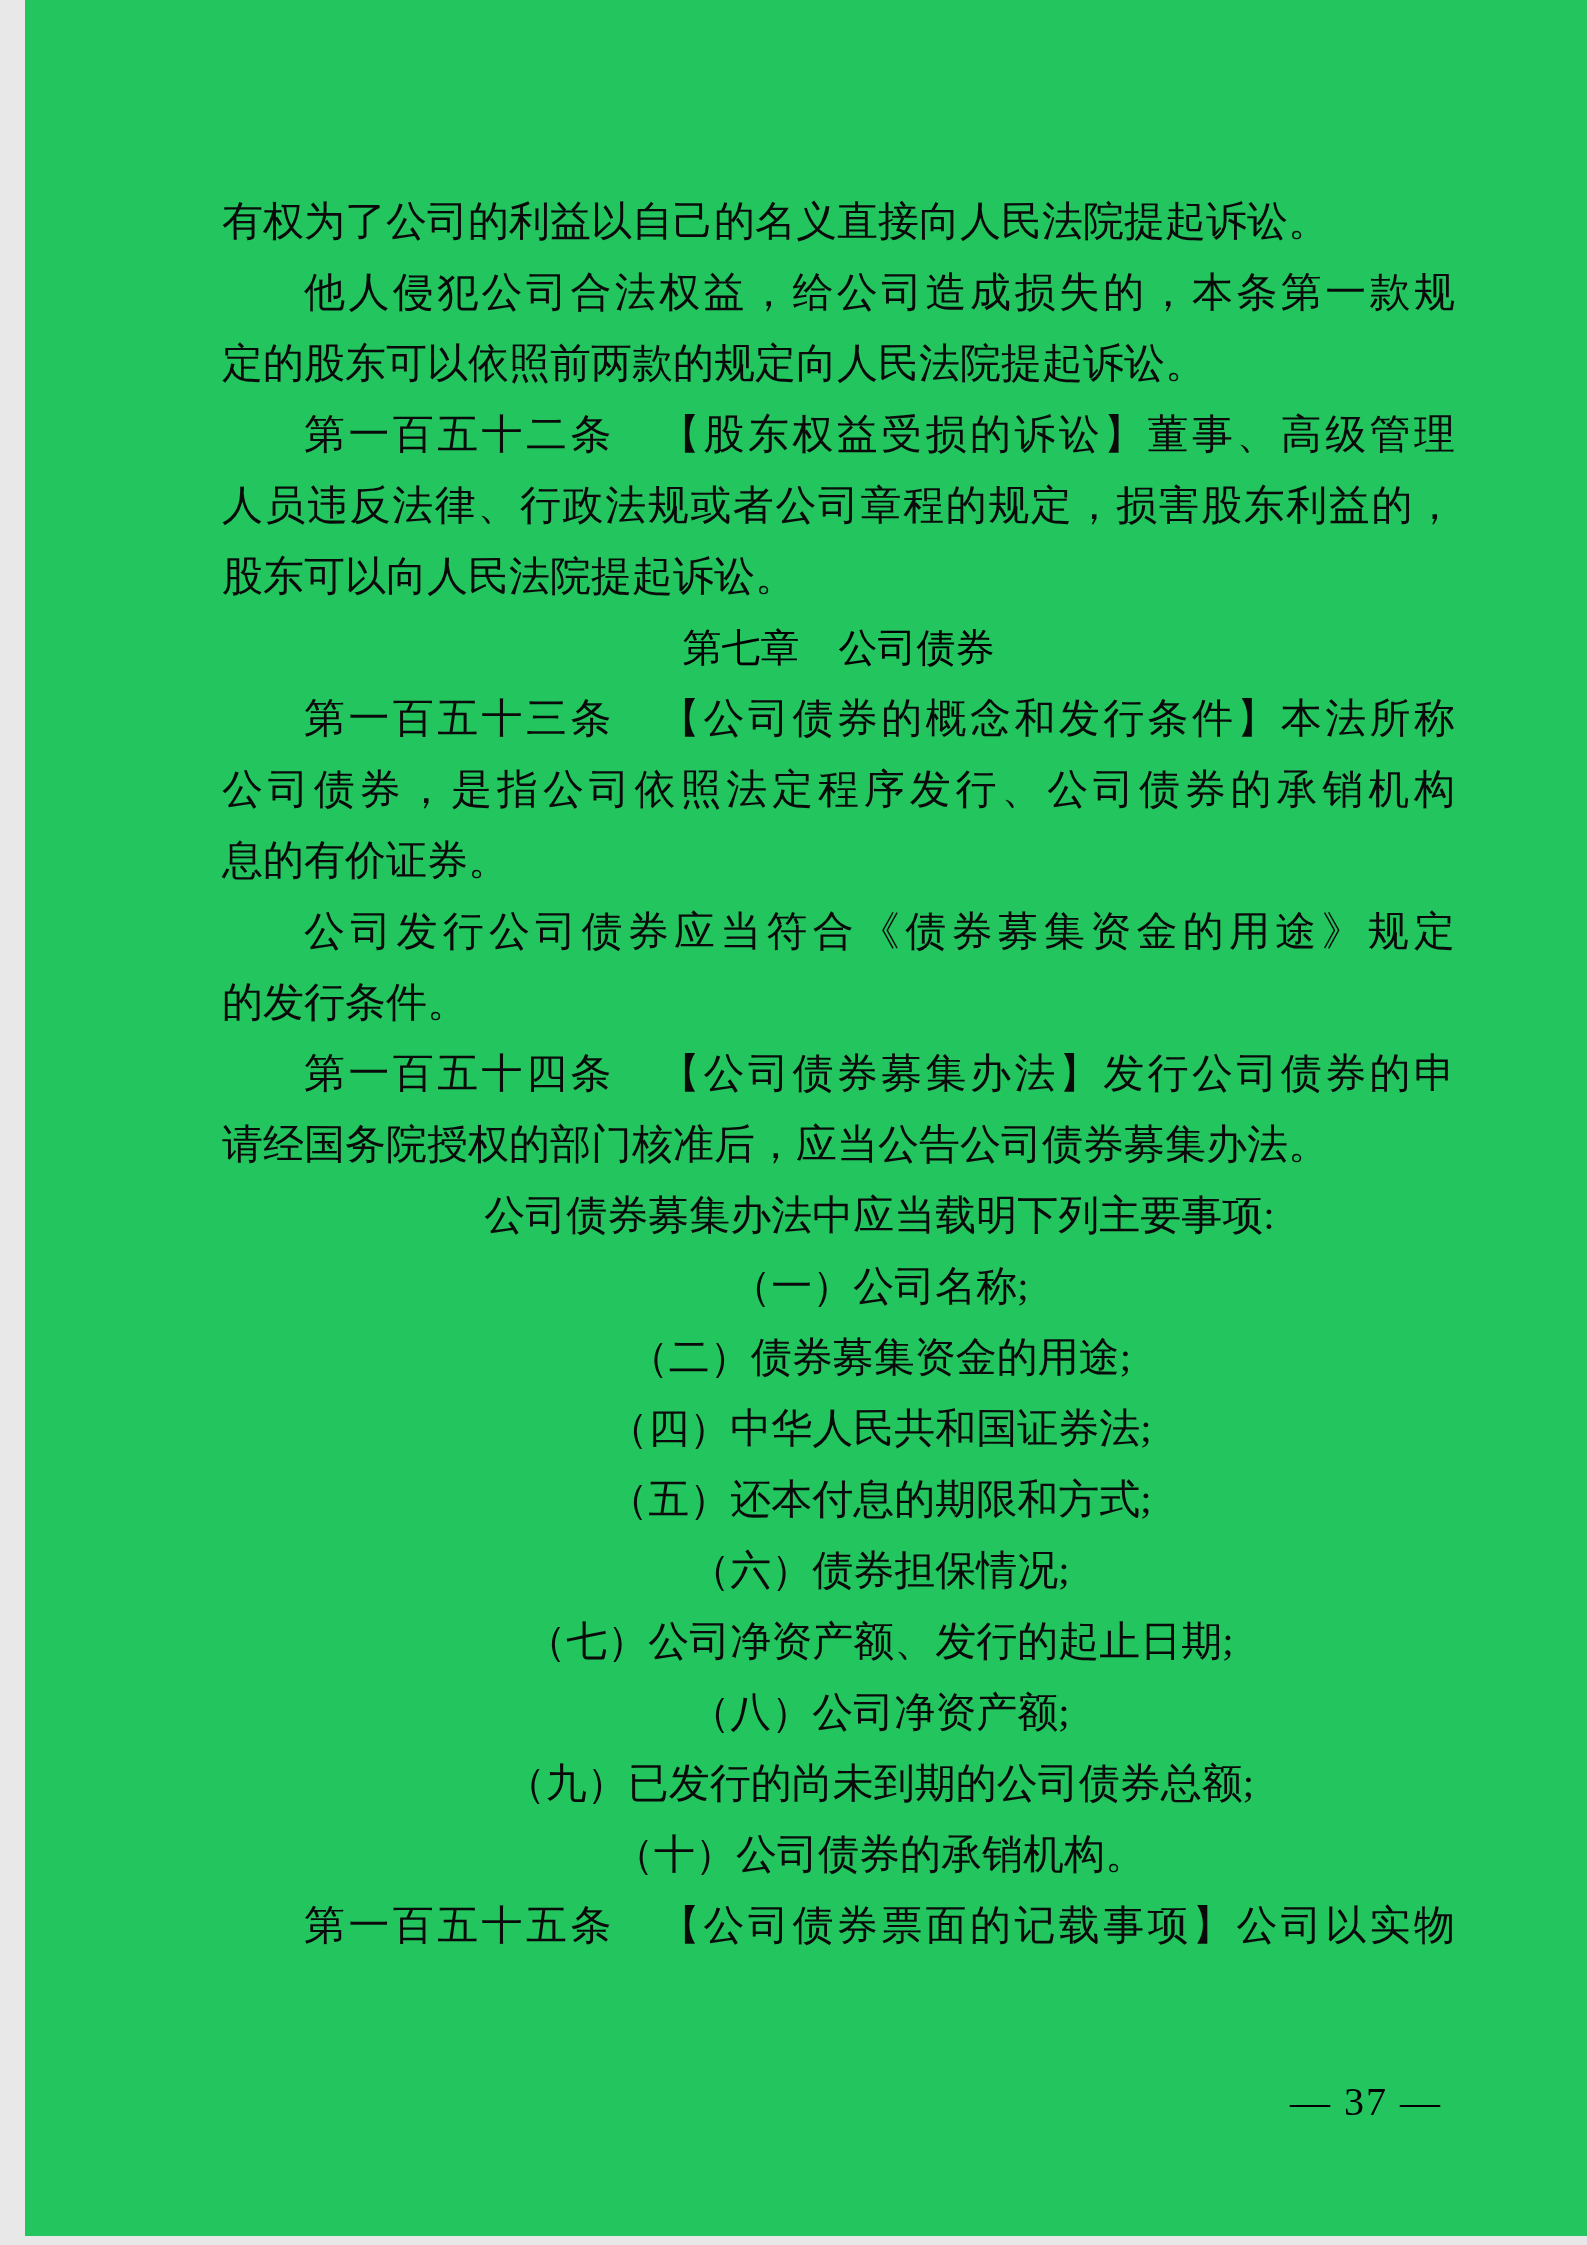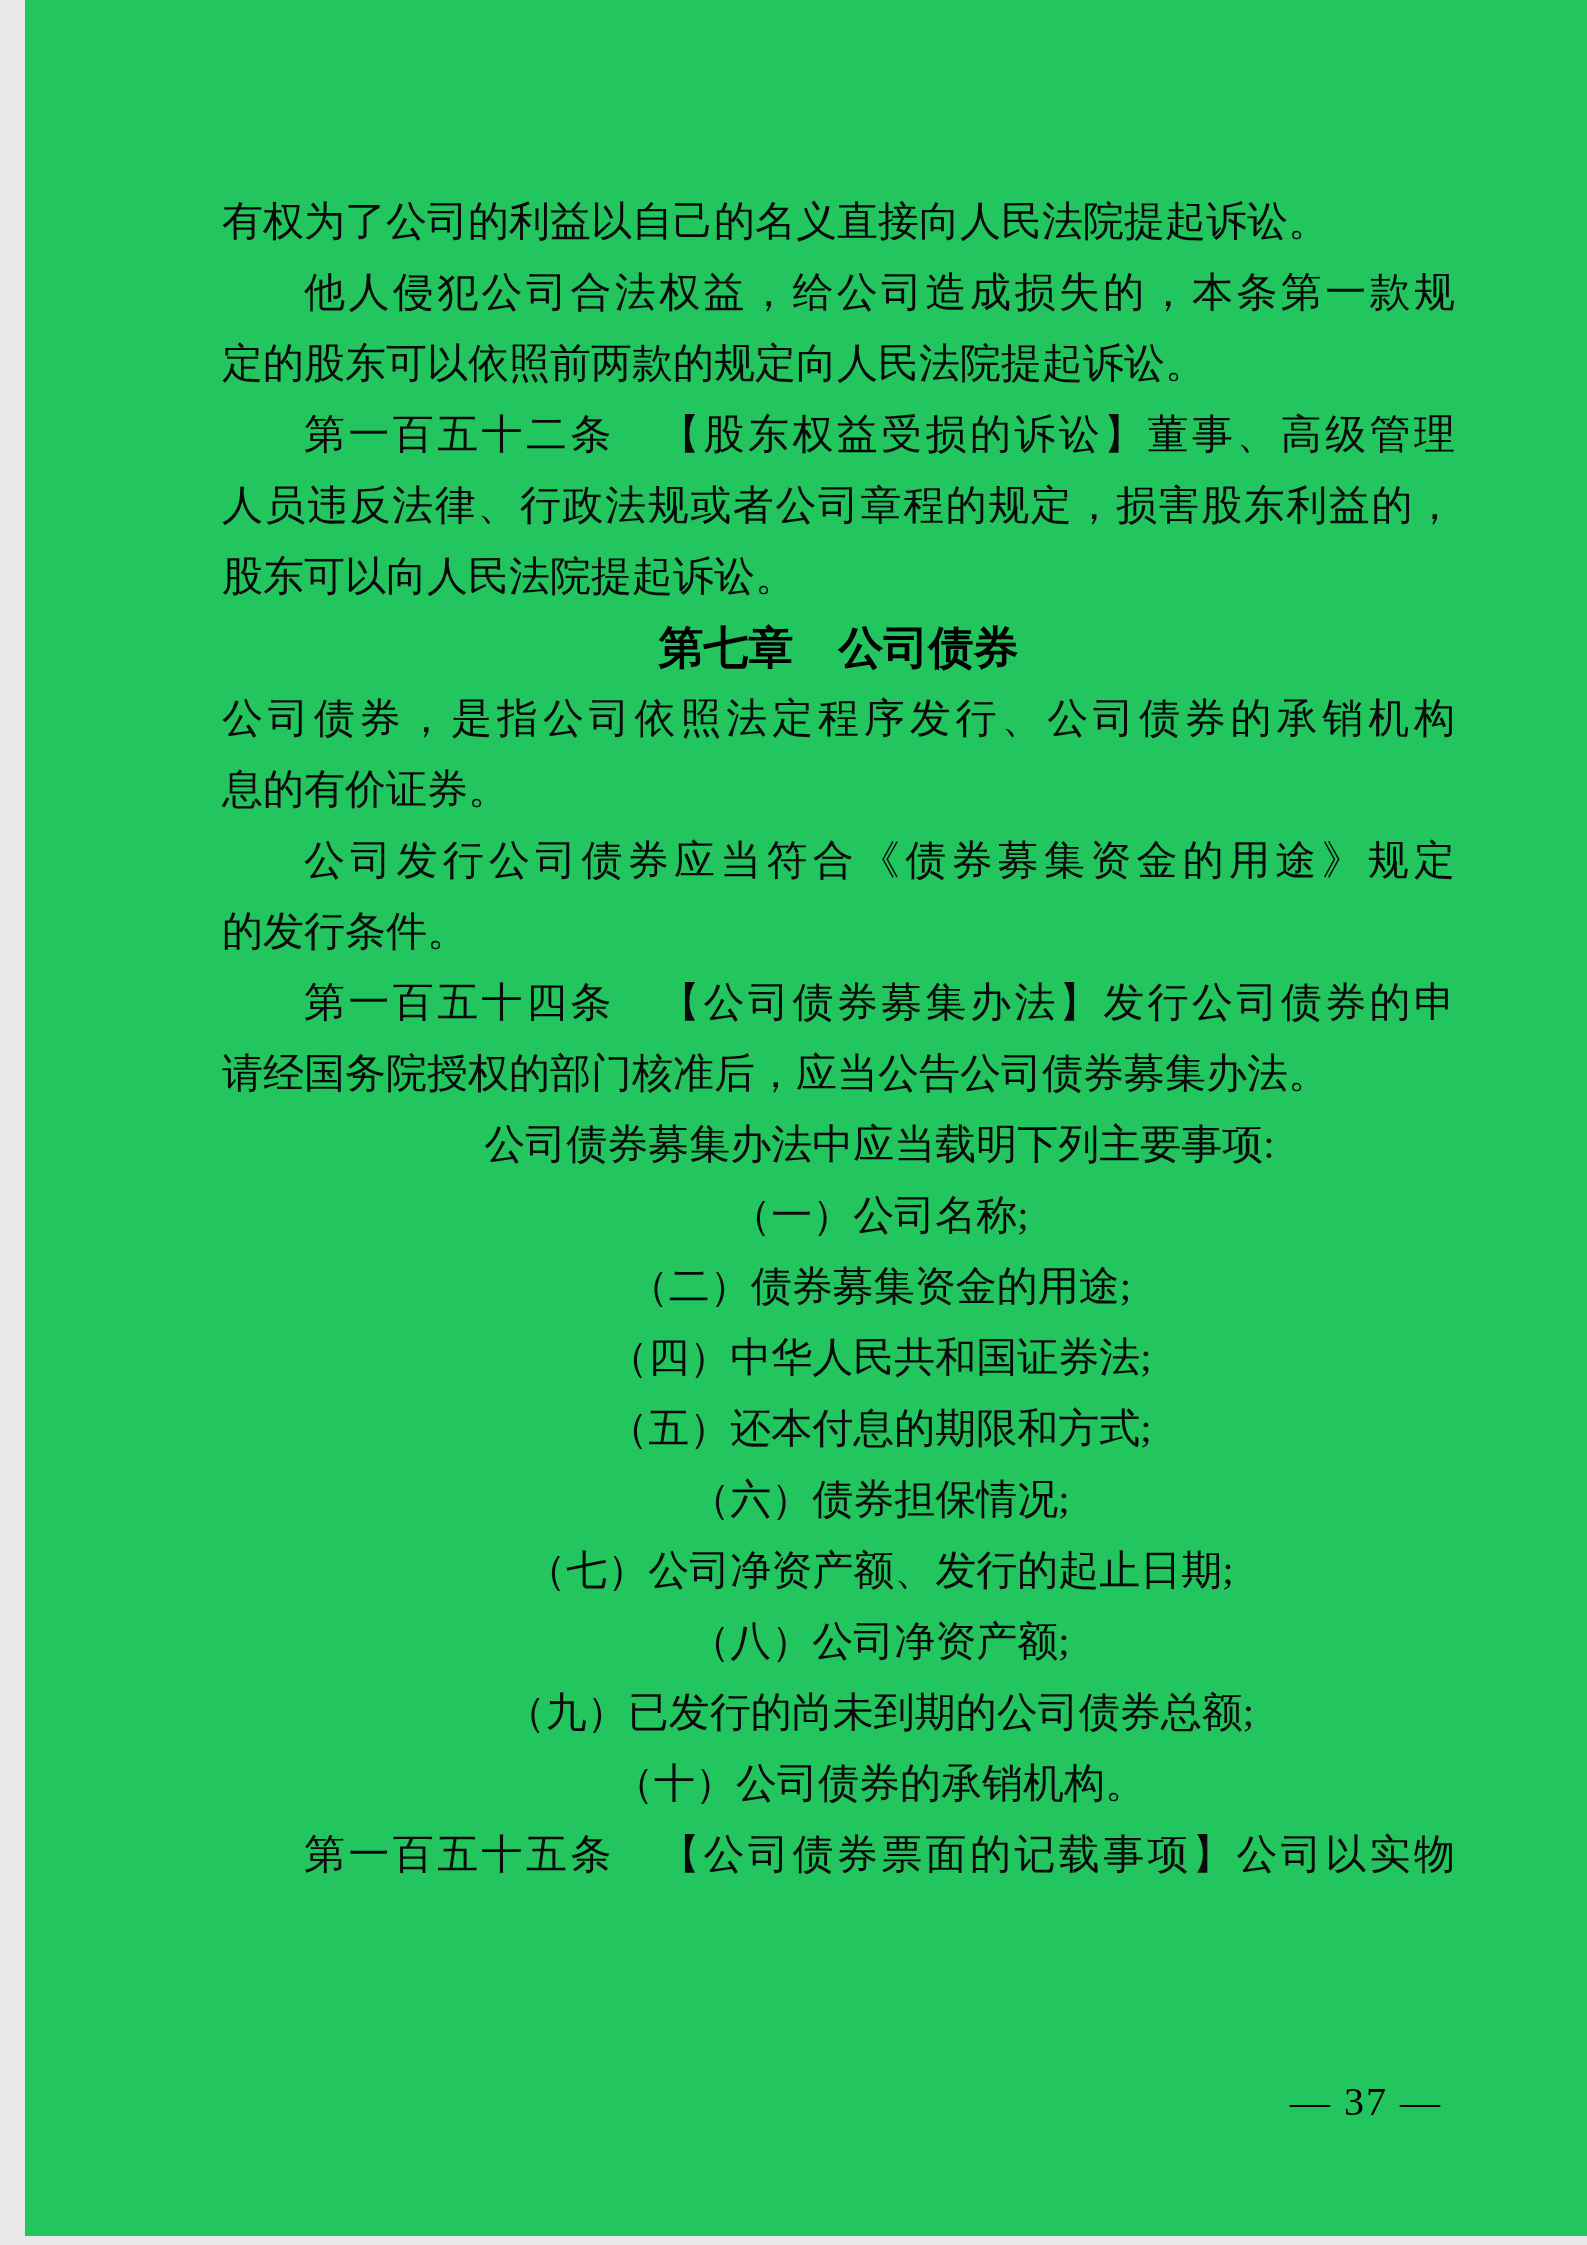--- a/index.html
+++ b/index.html
@@ -35,22 +35,22 @@
   .indent-just {
     text-indent: 2em;
     text-align: justify;
     text-align-last: justify;
   }
   .chapter {
     text-align: right;
     text-align-last: center;
     text-indent: 0;
     font-family: "Liberation Sans", "DejaVu Sans", sans-serif;
-    font-weight: 700;
-    font-size: 45px;
+    font-weight: 400;
+    font-size: 39px;
     color: #000000;
   }
   .page-number {
     position: absolute;
     top: 2077px;
     right: 170px;
     height: 50px;
     line-height: 50px;
     font-size: 40px;
     font-family: "Liberation Serif", "DejaVu Serif", serif;
@@ -63,20 +63,21 @@
 
 <div class="page">
   <main class="content">
       <div class="line plain">有权为了公司的利益以自己的名义直接向人民法院提起诉讼。</div>
       <div class="line indent-just">他人侵犯公司合法权益，给公司造成损失的，本条第一款规</div>
       <div class="line plain">定的股东可以依照前两款的规定向人民法院提起诉讼。</div>
       <div class="line indent-just">第一百五十二条　【股东权益受损的诉讼】董事、高级管理</div>
       <div class="line just">人员违反法律、行政法规或者公司章程的规定，损害股东利益的，</div>
       <div class="line plain">股东可以向人民法院提起诉讼。</div>
       <div class="line chapter">第七章　公司债券</div>
+      <div class="line indent-just">第一百五十三条　【公司债券的概念和发行条件】本法所称</div>
       <div class="line just">公司债券，是指公司依照法定程序发行、公司债券的承销机构</div>
       <div class="line plain">息的有价证券。</div>
       <div class="line indent-just">公司发行公司债券应当符合《债券募集资金的用途》规定</div>
       <div class="line plain">的发行条件。</div>
       <div class="line indent-just">第一百五十四条　【公司债券募集办法】发行公司债券的申</div>
       <div class="line plain">请经国务院授权的部门核准后，应当公告公司债券募集办法。</div>
       <div class="line indent">公司债券募集办法中应当载明下列主要事项:</div>
       <div class="line indent">（一）公司名称;</div>
       <div class="line indent">（二）债券募集资金的用途;</div>
       <div class="line indent">（四）中华人民共和国证券法;</div>

